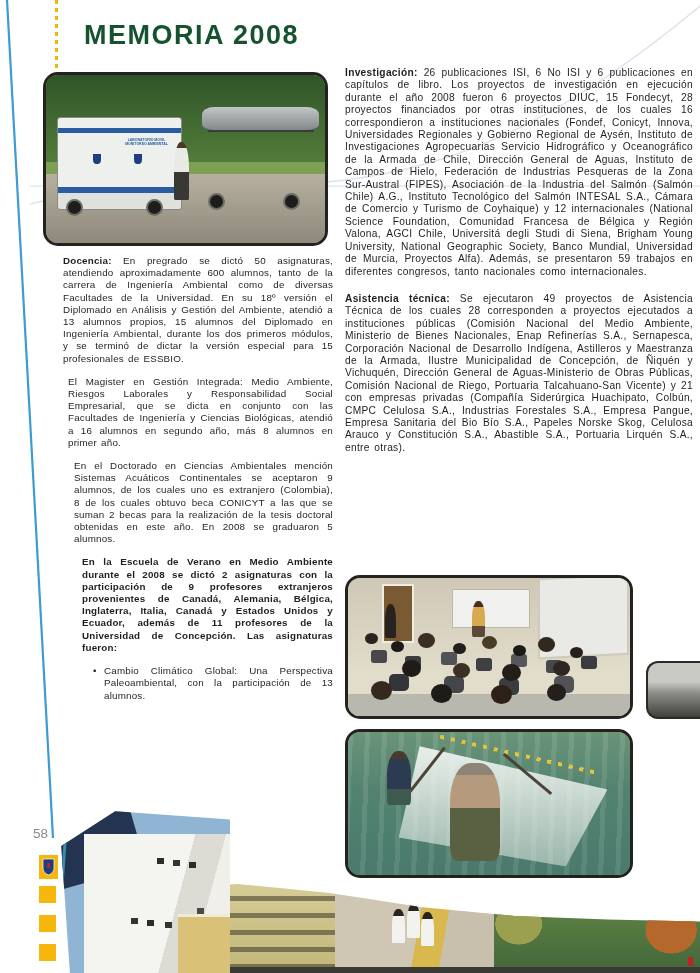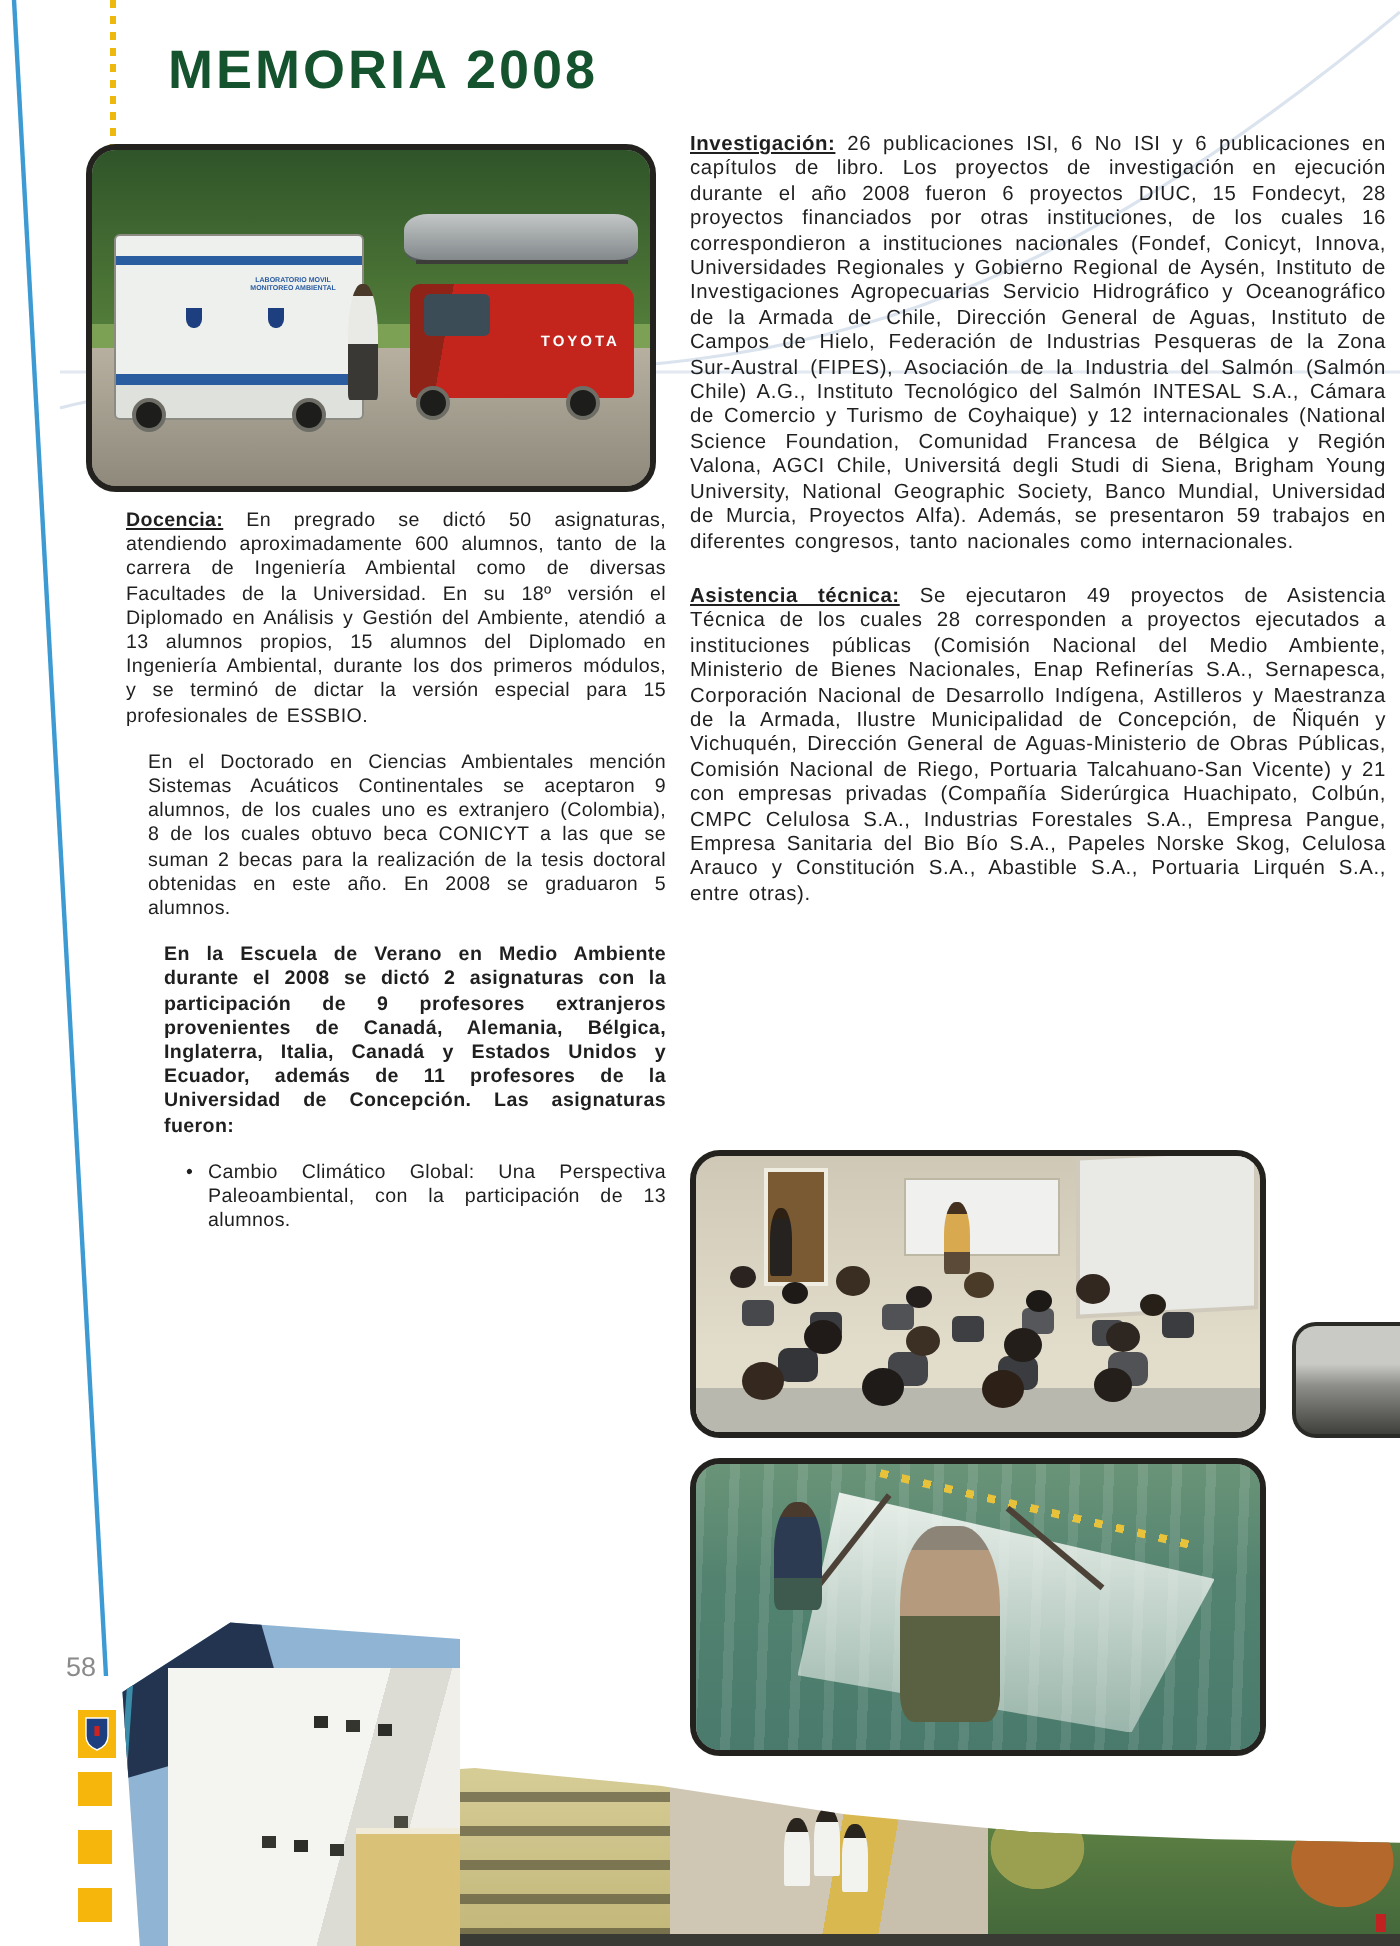--- a/index.html
+++ b/index.html
@@ -15,21 +15,21 @@
   
   #left-col{position:absolute;left:60px;top:255px;width:273px;z-index:2;}
   #right-col{position:absolute;left:345px;top:67px;width:348px;z-index:2;}
   .lp,#right-col p,#left-col li{font-size:9.8px;line-height:12.2px;text-align:justify;
        margin:0 0 11px 0;letter-spacing:.2px;word-spacing:1.2px;}
   #right-col p{font-size:10.2px;line-height:12.4px;margin-bottom:15px;letter-spacing:.3px;word-spacing:1.5px;}
   .lp1{padding-left:3px;} .lp2{padding-left:8px;} .lp3{padding-left:14px;} .lp4{padding-left:22px;font-weight:bold;}
   #left-col ul{list-style:none;margin:11px 0 0 0;padding-left:44px;}
   #left-col li{position:relative;margin-bottom:2px;}
   #left-col li::before{content:"•";position:absolute;left:-11px;}
-  b{font-weight:bold;text-decoration:underline;}
+  b{font-weight:bold;}
   
   .photo{position:absolute;border:3px solid #23221f;border-radius:15px;overflow:hidden;
        box-sizing:border-box;z-index:3;background:#999;}
   .ph{position:absolute;}
   
   #truck-photo{left:43px;top:72px;width:285px;height:174px;}
   .t-trees{left:0;top:0;right:0;height:52%;background:linear-gradient(#2f5429,#527c39);}
   .t-grass{left:0;top:52%;right:0;height:8%;background:#7ca054;}
   .t-ground{left:0;top:59%;right:0;bottom:0;background:linear-gradient(#b7b0a1,#8e897b);}
   .t-van{left:4%;top:25%;width:44%;height:54%;border-radius:3px;border:1px solid #8b8b84;
@@ -140,33 +140,30 @@
   <div class="ph t-trees"></div>
   <div class="ph t-grass"></div>
   <div class="ph t-ground"></div>
   <div class="ph t-van">
     <div class="t-label">LABORATORIO MOVIL MONITOREO AMBIENTAL</div>
     <div class="t-shield"></div>
     <div class="t-shield t-shield2"></div>
   </div>
   <div class="ph t-boat"></div>
   <div class="ph t-rack"></div>
-  <div class="ph t-pickup">
-    <div class="t-cabwin"></div>
-    <div class="t-brand">TOYOTA</div>
-  </div>
   <div class="ph t-wheel t-w1"></div>
   <div class="ph t-wheel t-w2"></div>
   <div class="ph t-wheel t-w3"></div>
   <div class="ph t-wheel t-w4"></div>
   <div class="ph t-person"></div>
 </div>
 
 <div id="left-col">
   <p class="lp lp1"><b>Docencia:</b> <span>En pregrado se dictó 50 asignaturas, atendiendo aproximadamente 600 alumnos, tanto de la carrera de Ingeniería Ambiental como de diversas Facultades de la Universidad. En su 18º versión el Diplomado en Análisis y Gestión del Ambiente, atendió a 13 alumnos propios, 15 alumnos del Diplomado en Ingeniería Ambiental, durante los dos primeros módulos, y se terminó de dictar la versión especial para 15 profesionales de ESSBIO.</span></p>
+  <p class="lp lp2">El Magister en Gestión Integrada: Medio Ambiente, Riesgos Laborales y Responsabilidad Social Empresarial, que se dicta en conjunto con las Facultades de Ingeniería y Ciencias Biológicas, atendió a 16 alumnos en segundo año, más 8 alumnos en primer año.</p>
   <p class="lp lp3">En el Doctorado en Ciencias Ambientales mención Sistemas Acuáticos Continentales se aceptaron 9 alumnos, de los cuales uno es extranjero (Colombia), 8 de los cuales obtuvo beca CONICYT a las que se suman 2 becas para la realización de la tesis doctoral obtenidas en este año. En 2008 se graduaron 5 alumnos.</p>
   <p class="lp lp4">En la Escuela de Verano en Medio Ambiente durante el 2008 se dictó 2 asignaturas con la participación de 9 profesores extranjeros provenientes de Canadá, Alemania, Bélgica, Inglaterra, Italia, Canadá y Estados Unidos y Ecuador, además de 11 profesores de la Universidad de Concepción. Las asignaturas fueron:</p>
   <ul>
     <li>Cambio Climático Global: Una Perspectiva Paleoambiental, con la participación de 13 alumnos.</li>
   </ul>
 </div>
 
 <div id="right-col">
   <p><b>Investigación:</b> <span>26 publicaciones ISI, 6 No ISI y 6 publicaciones en capítulos de libro. Los proyectos de investigación en ejecución durante el año 2008 fueron 6 proyectos DIUC, 15 Fondecyt, 28 proyectos financiados por otras instituciones, de los cuales 16 correspondieron a instituciones nacionales (Fondef, Conicyt, Innova, Universidades Regionales y Gobierno Regional de Aysén, Instituto de Investigaciones Agropecuarias Servicio Hidrográfico y Oceanográfico de la Armada de Chile, Dirección General de Aguas, Instituto de Campos de Hielo, Federación de Industrias Pesqueras de la Zona Sur-Austral (FIPES), Asociación de la Industria del Salmón (Salmón Chile) A.G., Instituto Tecnológico del Salmón INTESAL S.A., Cámara de Comercio y Turismo de Coyhaique) y 12 internacionales (National Science Foundation, Comunidad Francesa de Bélgica y Región Valona, AGCI Chile, Universitá degli Studi di Siena, Brigham Young University, National Geographic Society, Banco Mundial, Universidad de Murcia, Proyectos Alfa). Además, se presentaron 59 trabajos en diferentes congresos, tanto nacionales como internacionales.</span></p>
   <p><b>Asistencia técnica:</b> <span>Se ejecutaron 49 proyectos de Asistencia Técnica de los cuales 28 corresponden a proyectos ejecutados a instituciones públicas (Comisión Nacional del Medio Ambiente, Ministerio de Bienes Nacionales, Enap Refinerías S.A., Sernapesca, Corporación Nacional de Desarrollo Indígena, Astilleros y Maestranza de la Armada, Ilustre Municipalidad de Concepción, de Ñiquén y Vichuquén, Dirección General de Aguas-Ministerio de Obras Públicas, Comisión Nacional de Riego, Portuaria Talcahuano-San Vicente) y 21 con empresas privadas (Compañía Siderúrgica Huachipato, Colbún, CMPC Celulosa S.A., Industrias Forestales S.A., Empresa Pangue, Empresa Sanitaria del Bio Bío S.A., Papeles Norske Skog, Celulosa Arauco y Constitución S.A., Abastible S.A., Portuaria Lirquén S.A., entre otras).</span></p>

